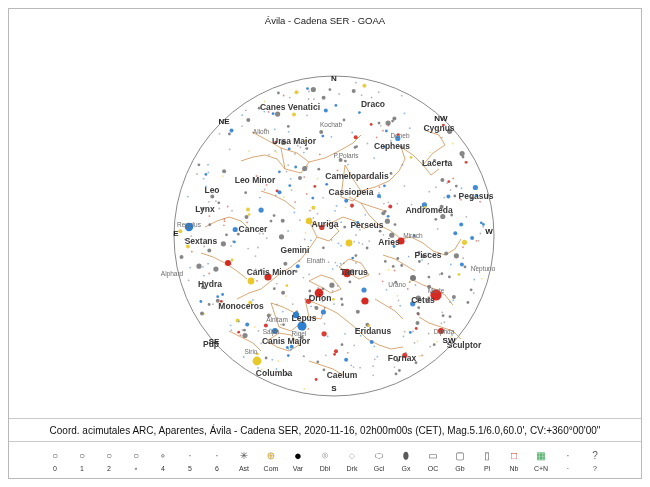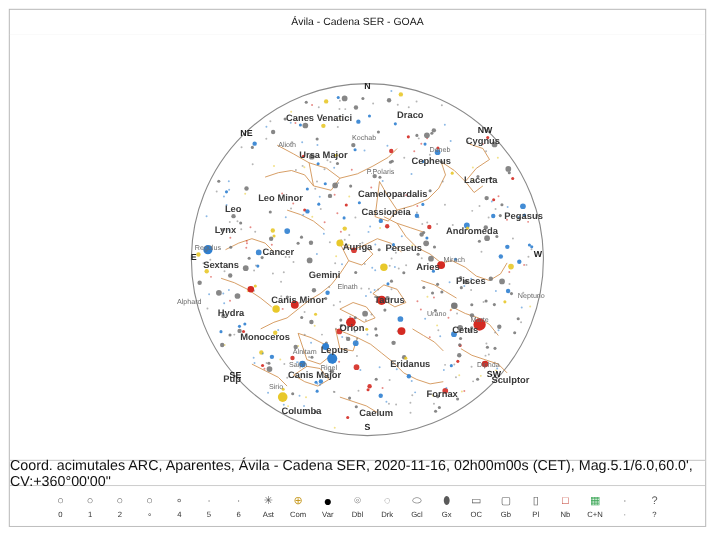--- a/index.html
+++ b/index.html
@@ -3,21 +3,21 @@
 <meta charset="utf-8">
 <style>
   html,body{margin:0;padding:0;background:#ffffff;}
   body{width:650px;height:487px;font-family:"Liberation Sans",sans-serif;overflow:hidden;}
   .app{position:relative;width:650px;height:487px;background:#ffffff;box-sizing:border-box;}
   .frame{position:absolute;left:8px;top:8px;right:8px;bottom:8px;border:1px solid #b9b9b9;background:#ffffff;box-sizing:border-box;}
   .titlebar{position:absolute;left:0;top:0;right:0;height:22px;border-bottom:1px solid #c9c9c9;background:#ffffff;
             display:flex;align-items:center;justify-content:center;font-size:9.5px;color:#1a1a1a;}
   .skyarea{position:absolute;left:0;top:22px;right:0;bottom:58px;background:#ffffff;overflow:hidden;}
   .statusbar{position:absolute;left:0;right:0;bottom:36px;height:22px;border-top:1px solid #c9c9c9;border-bottom:1px solid #c9c9c9;
-             display:flex;align-items:center;justify-content:center;font-size:13px;color:#111;background:#fff;}
+             display:flex;align-items:center;justify-content:center;font-size:10px;color:#111;background:#fff;}
   .toolbar{position:absolute;left:0;right:0;bottom:0;height:36px;background:#ffffff;display:flex;align-items:center;justify-content:center;}
   .tools{display:flex;align-items:flex-start;gap:0px;}
   .tool{width:27px;display:flex;flex-direction:column;align-items:center;gap:2px;}
   .tool .gl{height:14px;display:flex;align-items:center;justify-content:center;font-size:10px;color:#5a5a5a;line-height:1;}
   .tool .lb{font-size:7px;color:#333;line-height:1;}
   svg{display:block;}
   .cname{font-family:"Liberation Sans",sans-serif;font-weight:bold;fill:#3a3a3a;}
   .sname{font-family:"Liberation Sans",sans-serif;fill:#6b6b6b;}
   .dirlbl{font-family:"Liberation Sans",sans-serif;font-weight:bold;fill:#222;}
 </style>

